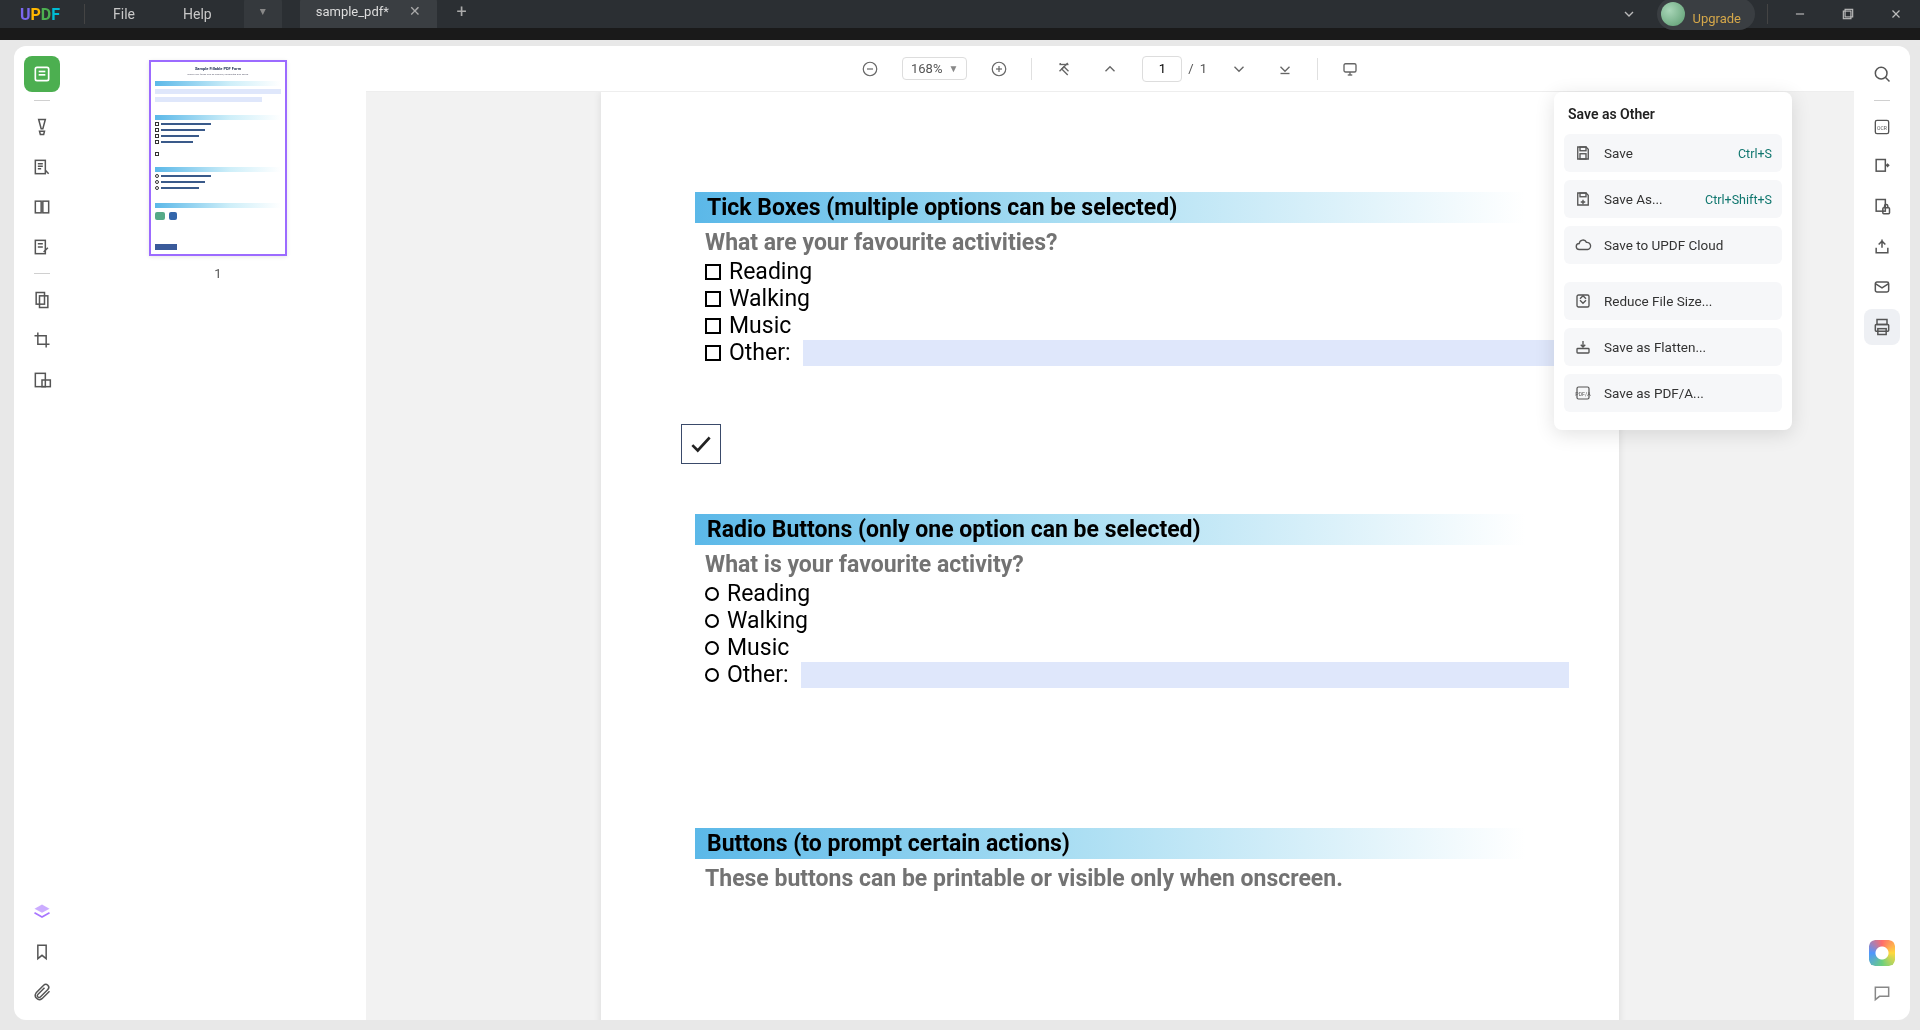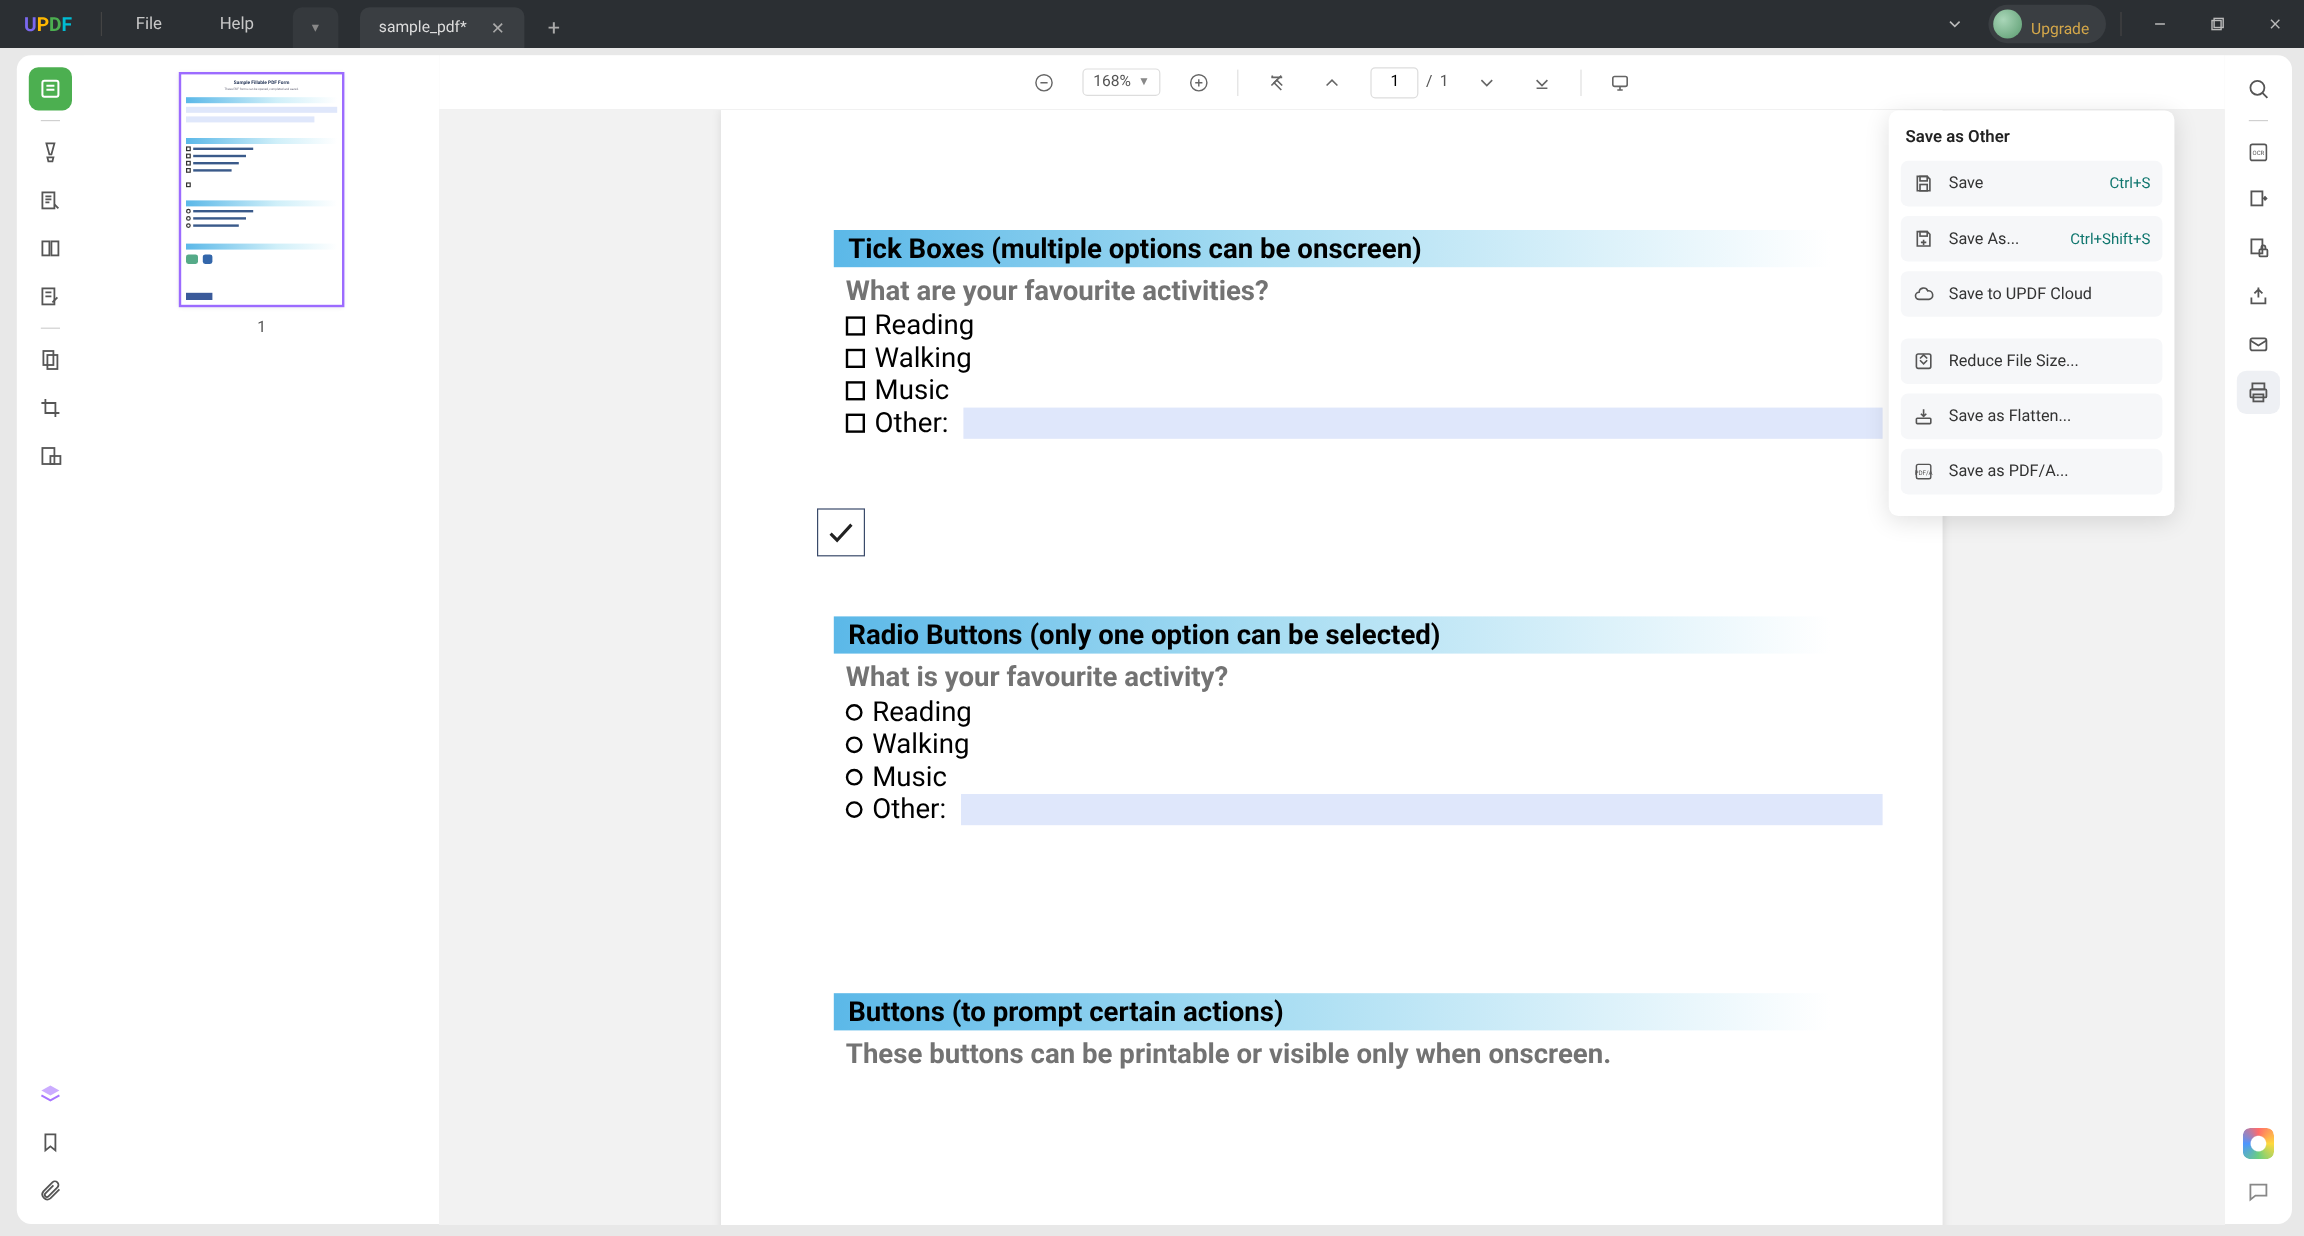--- a/index.html
+++ b/index.html
@@ -1,19 +1,19 @@
 <!DOCTYPE html>
 <html><head>
 <meta charset="utf-8">
 <style>
 * { margin: 0; padding: 0; box-sizing: border-box; font-family: -apple-system, BlinkMacSystemFont, "Segoe UI", Roboto, Arial, sans-serif; }
 html, body { width: 100%; height: 100%; background: #1a1a1a; overflow: hidden; }
 
 .titlebar {
-  height: 40px;
+  height: 28px;
   background: #2b2f33;
   display: flex;
   align-items: center;
   color: #c8c8c8;
   font-size: 14px;
 }
 .logo { padding: 0 20px; font-weight: 700; font-size: 16px; }
 .logo .u { color: #7b68ee; }
 .logo .p { color: #ffb800; }
 .logo .d { color: #4caf50; }
@@ -138,21 +138,21 @@
 .tick { width: 16px; height: 16px; border: 2px solid #000; display: inline-block; flex-shrink: 0; }
 .radio { width: 14px; height: 14px; border: 2.5px solid #000; border-radius: 50%; display: inline-block; flex-shrink: 0; }
 .other-field { flex: 1; height: 26px; background: #dfe7fb; margin-left: 4px; }
 .big-check {
   width: 40px; height: 40px; border: 1.5px solid #3a4a6a; display: flex;
   align-items: center; justify-content: center; margin: 58px 0 50px -14px;
 }
 .big-check svg { width: 26px; height: 26px; color: #222; }
 
 .save-panel {
-  position: absolute; top: 46px; right: 42px; width: 238px; background: #fff;
+  position: absolute; top: 46px; right: 62px; width: 238px; background: #fff;
   border-radius: 8px; box-shadow: 0 4px 20px rgba(0,0,0,0.12); padding: 14px 10px 10px 10px;
   z-index: 20;
 }
 .save-panel-title { font-size: 14px; font-weight: 600; color: #222; padding: 0 4px 12px 4px; }
 .save-item {
   display: flex; align-items: center; gap: 12px; padding: 10px 10px;
   background: #f6f7f9; border-radius: 6px; margin-bottom: 8px; cursor: pointer;
   font-size: 13.5px; color: #333;
 }
 .save-item .shortcut { margin-left: auto; color: #0f766e; font-size: 12.5px; }
@@ -402,21 +402,21 @@
             <rect x="4" y="5" width="16" height="11" rx="2"></rect>
             <line x1="9" y1="20" x2="15" y2="20"></line>
             <line x1="12" y1="16" x2="12" y2="20"></line>
           </svg>
       </div>
     </div>
 
     <div class="page-scroll">
       <div class="pdf-page">
 
-        <div class="section-hdr">Tick Boxes (multiple options can be onscreen)</div>
+        <div class="section-hdr">Tick Boxes (multiple options can be selected)</div>
         <div class="form-q">What are your favourite activities?</div>
         <div class="form-line">
             <span class="tick"></span>
             <span>Reading</span>
           </div>
         <div class="form-line">
             <span class="tick"></span>
             <span>Walking</span>
           </div>
         <div class="form-line">

